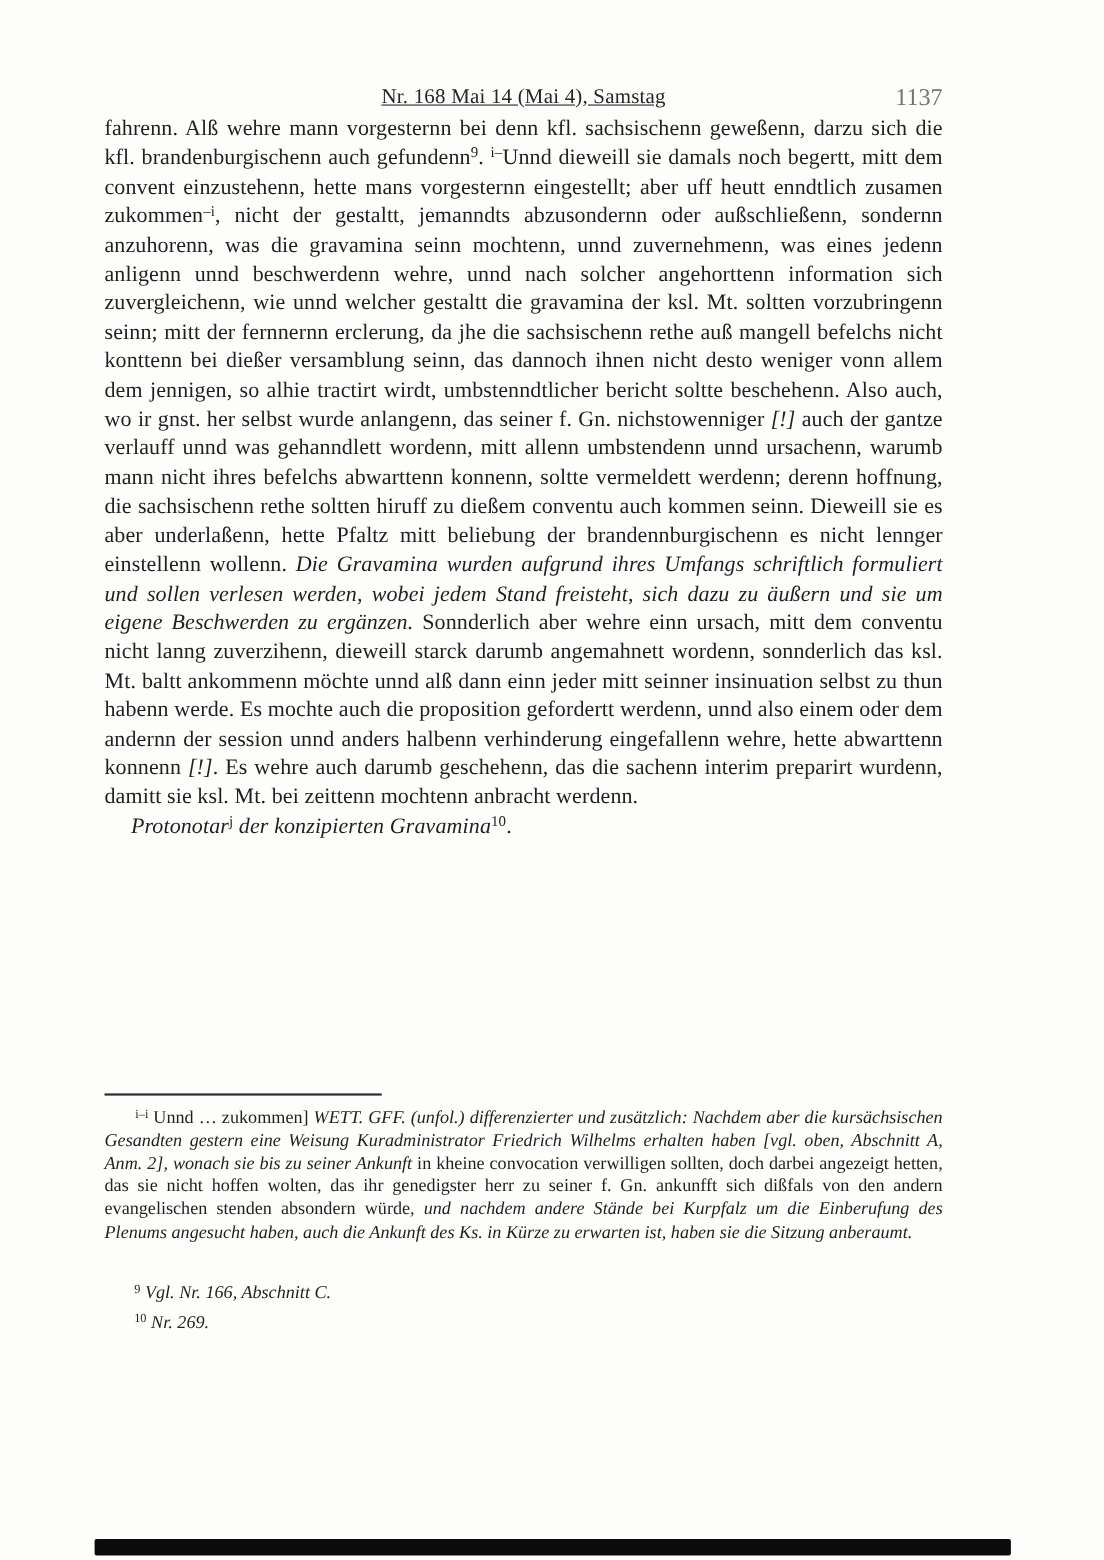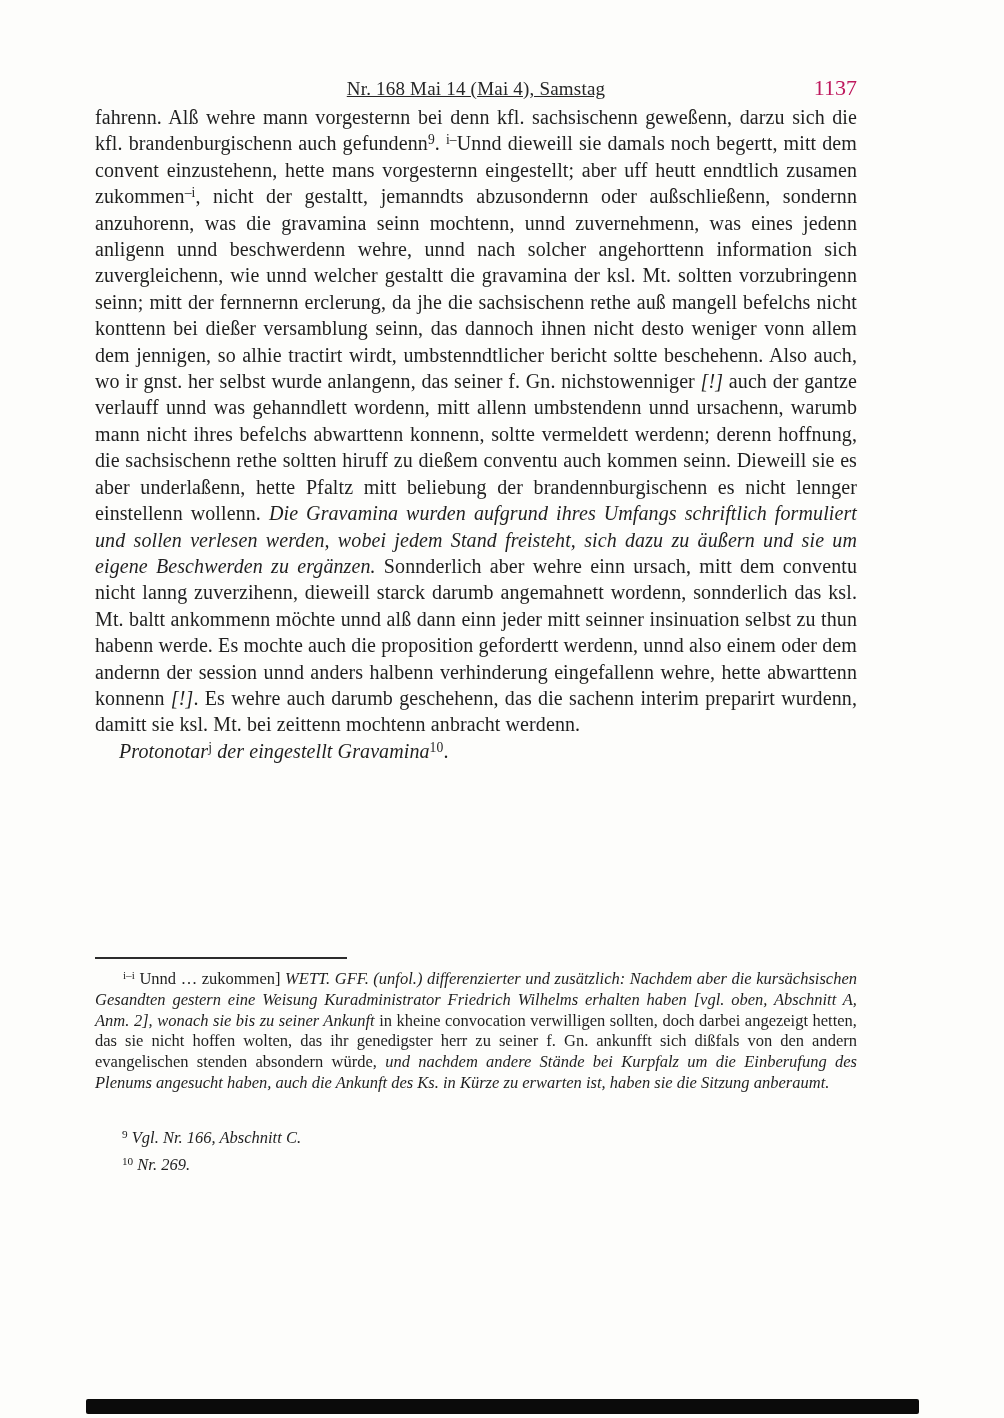--- a/index.html
+++ b/index.html
@@ -23,37 +23,37 @@
     text-align: center;
     font-size: 19px;
     letter-spacing: 0.2px;
     color: #262626;
     text-decoration: underline;
   }
   .page-number {
     position: absolute;
     right: 0; top: -3px;
     font-size: 22px;
-    color: #be185d;
+    color: #737373;
   }
   .main-text {
     position: absolute;
     left: 95px; top: 104px;
     width: 762px;
     font-size: 20px;
     line-height: 26.4px;
     text-align: justify;
     letter-spacing: 0.1px;
   }
   .para-verlesung {
     text-indent: 24px;
   }
   .footzone {
     position: absolute;
-    left: 95px; top: 957px;
+    left: 95px; top: 994px;
     width: 762px;
   }
   .foot-rule {
     width: 252px;
     height: 0;
     border-top: 2px solid #2c2c2c;
     margin-bottom: 10px;
   }
   .apparatus {
     font-size: 16.5px;
@@ -87,21 +87,21 @@
 
 <div class="page">
 
   <div class="header">
     <span class="header-title">Nr. 168 Mai 14 (Mai 4), Samstag</span>
     <span class="page-number">1137</span>
   </div>
 
   <div class="main-text">
     <p class="para-main" style="margin:0;"><span>fahrenn. Alß wehre mann vorgesternn bei denn kfl. sachsischenn geweßenn, darzu sich die kfl. brandenburgischenn auch gefundenn</span><span class="seg-sup">9</span><span>. </span><span class="seg-sup">i–</span><span>Unnd dieweill sie damals noch begertt, mitt dem convent einzustehenn, hette mans vorgesternn eingestellt; aber uff heutt enndtlich zusamen zukommen</span><span class="seg-sup">–i</span><span>, nicht der gestaltt, jemanndts abzusondernn oder außschließenn, sondernn anzuhorenn, was die gravamina seinn mochtenn, unnd zuvernehmenn, was eines jedenn anligenn unnd beschwerdenn wehre, unnd nach solcher angehorttenn information sich zuvergleichenn, wie unnd welcher gestaltt die gravamina der ksl. Mt. soltten vorzubringenn seinn; mitt der fernnernn erclerung, da jhe die sachsischenn rethe auß mangell befelchs nicht konttenn bei dießer versamblung seinn, das dannoch ihnen nicht desto weniger vonn allem dem jennigen, so alhie tractirt wirdt, umbstenndtlicher bericht soltte beschehenn. Also auch, wo ir gnst. her selbst wurde anlangenn, das seiner f. Gn. nichstowenniger </span><span class="seg-i">[!]</span><span> auch der gantze verlauff unnd was gehanndlett wordenn, mitt allenn umbstendenn unnd ursachenn, warumb mann nicht ihres befelchs abwarttenn konnenn, soltte vermeldett werdenn; derenn hoffnung, die sachsischenn rethe soltten hiruff zu dießem conventu auch kommen seinn. Dieweill sie es aber underlaßenn, hette Pfaltz mitt beliebung der brandennburgischenn es nicht lennger einstellenn wollenn. </span><span class="seg-i">Die Gravamina wurden aufgrund ihres Umfangs schriftlich formuliert und sollen verlesen werden, wobei jedem Stand freisteht, sich dazu zu äußern und sie um eigene Beschwerden zu ergänzen.</span><span> Sonnderlich aber wehre einn ursach, mitt dem conventu nicht lanng zuverzihenn, dieweill starck darumb angemahnett wordenn, sonnderlich das ksl. Mt. baltt ankommenn möchte unnd alß dann einn jeder mitt seinner insinuation selbst zu thun habenn werde. Es mochte auch die proposition gefordertt werdenn, unnd also einem oder dem andernn der session unnd anders halbenn verhinderung eingefallenn wehre, hette abwarttenn konnenn </span><span class="seg-i">[!]</span><span>. Es wehre auch darumb geschehenn, das die sachenn interim preparirt wurdenn, damitt sie ksl. Mt. bei zeittenn mochtenn anbracht werdenn.</span></p>
-    <p class="para-verlesung" style="margin:0;"><span class="seg-i">Protonotar</span><span class="seg-sup">j</span><span class="seg-i"> der eingestellt Gravamina</span><span class="seg-sup">10</span><span>.</span></p>
+    <p class="para-verlesung" style="margin:0;"><span class="seg-i">Protonotar</span><span class="seg-sup">j</span><span class="seg-i"> der konzipierten Gravamina</span><span class="seg-sup">10</span><span>.</span></p>
   </div>
 
   <div class="footzone">
     <div class="foot-rule"></div>
     <div class="apparatus">
       <p class="note"><span class="seg-sup">i–i</span><span> Unnd … zukommen] </span><span class="seg-i">WETT. GFF. (unfol.) differenzierter und zusätzlich: Nachdem aber die kursächsischen Gesandten gestern eine Weisung Kuradministrator Friedrich Wilhelms erhalten haben [vgl. oben, Abschnitt A, Anm. 2], wonach sie bis zu seiner Ankunft</span><span> in kheine convocation verwilligen sollten, doch darbei angezeigt hetten, das sie nicht hoffen wolten, das ihr genedigster herr zu seiner f. Gn. ankunfft sich dißfals von den andern evangelischen stenden absondern würde, </span><span class="seg-i">und nachdem andere Stände bei Kurpfalz um die Einberufung des Plenums angesucht haben, auch die Ankunft des Ks. in Kürze zu erwarten ist, haben sie die Sitzung anberaumt.</span></p>
     </div>
     <div class="numbered-notes">
       <p class="note"><span class="seg-sup">9</span><span> </span><span class="seg-i">Vgl. Nr. 166, Abschnitt C.</span></p>
       <p class="note"><span class="seg-sup">10</span><span> </span><span class="seg-i">Nr. 269.</span></p>

